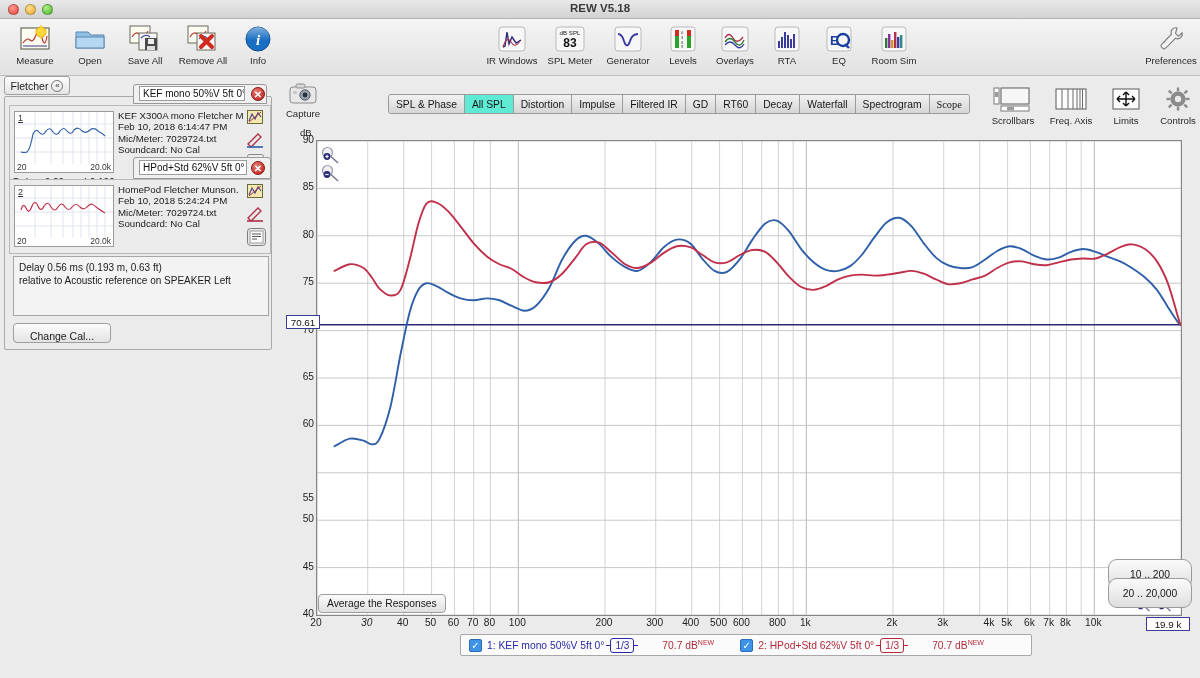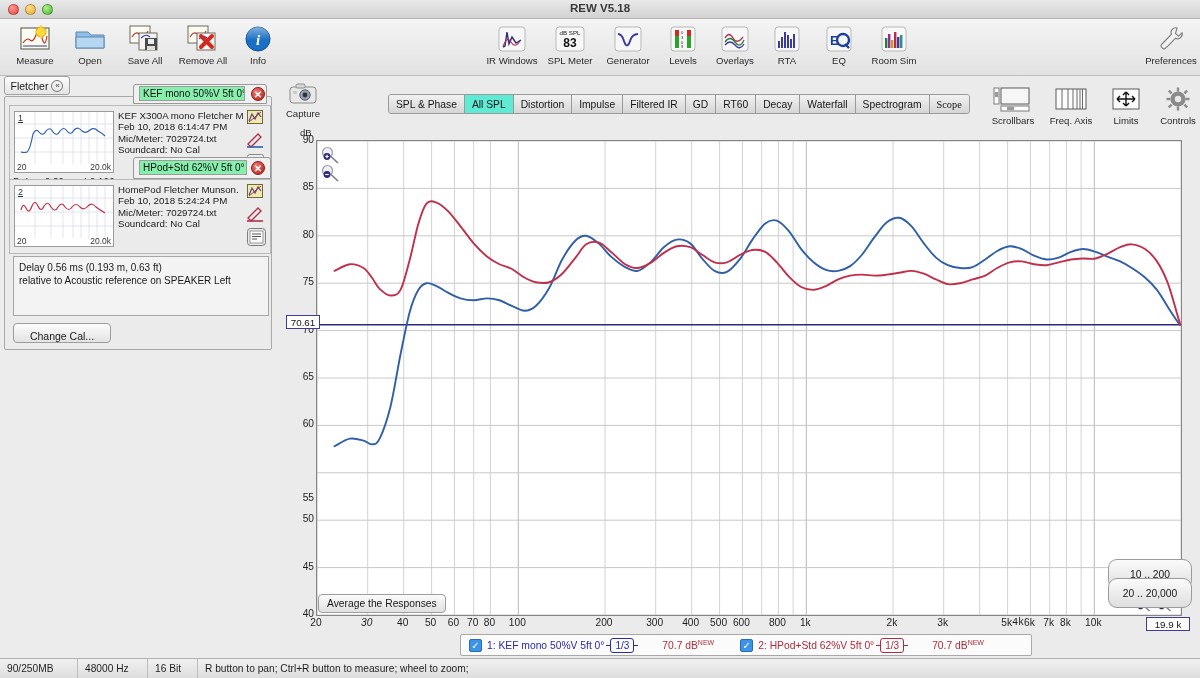--- a/index.html
+++ b/index.html
@@ -81,21 +81,21 @@
     position: absolute; left: 108px; top: 4px; width: 128px;
     font-size: 9.7px; line-height: 11.4px; color: #1a1a1a; overflow: hidden;
     white-space: nowrap;
   }
   .meas-icons { position: absolute; right: 3px; top: 4px; width: 20px; }
   .pill {
     position: absolute; height: 18px; background: #f0f0f0;
     border: 1px solid #999; border-radius: 3px 3px 0 0;
   }
   .pill-label {
-    position: absolute; height: 15px; background: #86efac; border: 1px solid #9c9c9c;
+    position: absolute; height: 15px; background: #ffffff; border: 1px solid #9c9c9c;
     font-size: 10px; color: #111; display: flex; align-items: center;
     padding: 0 3px; overflow: hidden; white-space: nowrap;
   }
   .close-x {
     position: absolute; width: 14px; height: 14px; border-radius: 50%;
     background: radial-gradient(circle at 35% 30%, #e97b72, #b51d17);
     color: #fff; font-size: 10px; font-weight: bold; line-height: 13px;
     text-align: center; border: 1px solid #8d1310;
   }
   .notes-box {
@@ -657,21 +657,21 @@
       <div class="x-tick" style="left: 201.303px;">100</div>
       <div class="x-tick" style="left: 288px;">200</div>
       <div class="x-tick" style="left: 338.714px;">300</div>
       <div class="x-tick" style="left: 374.697px;">400</div>
       <div class="x-tick" style="left: 402.607px;">500</div>
       <div class="x-tick" style="left: 425.411px;">600</div>
       <div class="x-tick" style="left: 461.393px;">800</div>
       <div class="x-tick" style="left: 489.303px;">1k</div>
       <div class="x-tick" style="left: 576px;">2k</div>
       <div class="x-tick" style="left: 626.714px;">3k</div>
-      <div class="x-tick" style="left: 702px; font-family: Liberation Mono, monospace;">4k</div>
+      <div class="x-tick" style="left: 673px;">4k</div>
       <div class="x-tick" style="left: 690.607px;">5k</div>
       <div class="x-tick" style="left: 713.411px;">6k</div>
       <div class="x-tick" style="left: 732.692px;">7k</div>
       <div class="x-tick" style="left: 749.393px;">8k</div>
       <div class="x-tick" style="left: 777.303px;">10k</div>
       <div class="x-tick" style="left: 864px;">2</div>
     </div>
 
   <div class="plot-wrap">
     <svg class="plot-svg" id="plot" width="864" height="474" viewBox="0 0 864 474">
@@ -781,20 +781,14 @@
         <span class="lg-level" style="margin-left: 22px;"><span>70.7 dB</span><span class="sup">NEW</span></span>
       </div>
       <div class="legend-entry" style="margin-left: 26px;">
         <span class="lg-check">✓</span>
         <span class="lg-name" style="color: rgb(180, 42, 60);">2: HPod+Std 62%V 5ft 0°</span>
         <span class="lg-smooth red">1/3</span>
         <span class="lg-level" style="margin-left: 22px;"><span>70.7 dB</span><span class="sup">NEW</span></span>
       </div>
     </div>
 
-  <div class="statusbar">
-    <div class="sb-cell" style="width:78px;">90/250MB</div>
-    <div class="sb-cell" style="width:70px;">48000 Hz</div>
-    <div class="sb-cell" style="width:50px;">16 Bit</div>
-    <div class="sb-cell last">R button to pan; Ctrl+R button to measure; wheel to zoom;</div>
-  </div>
 
 </div>
 
 </body></html>

